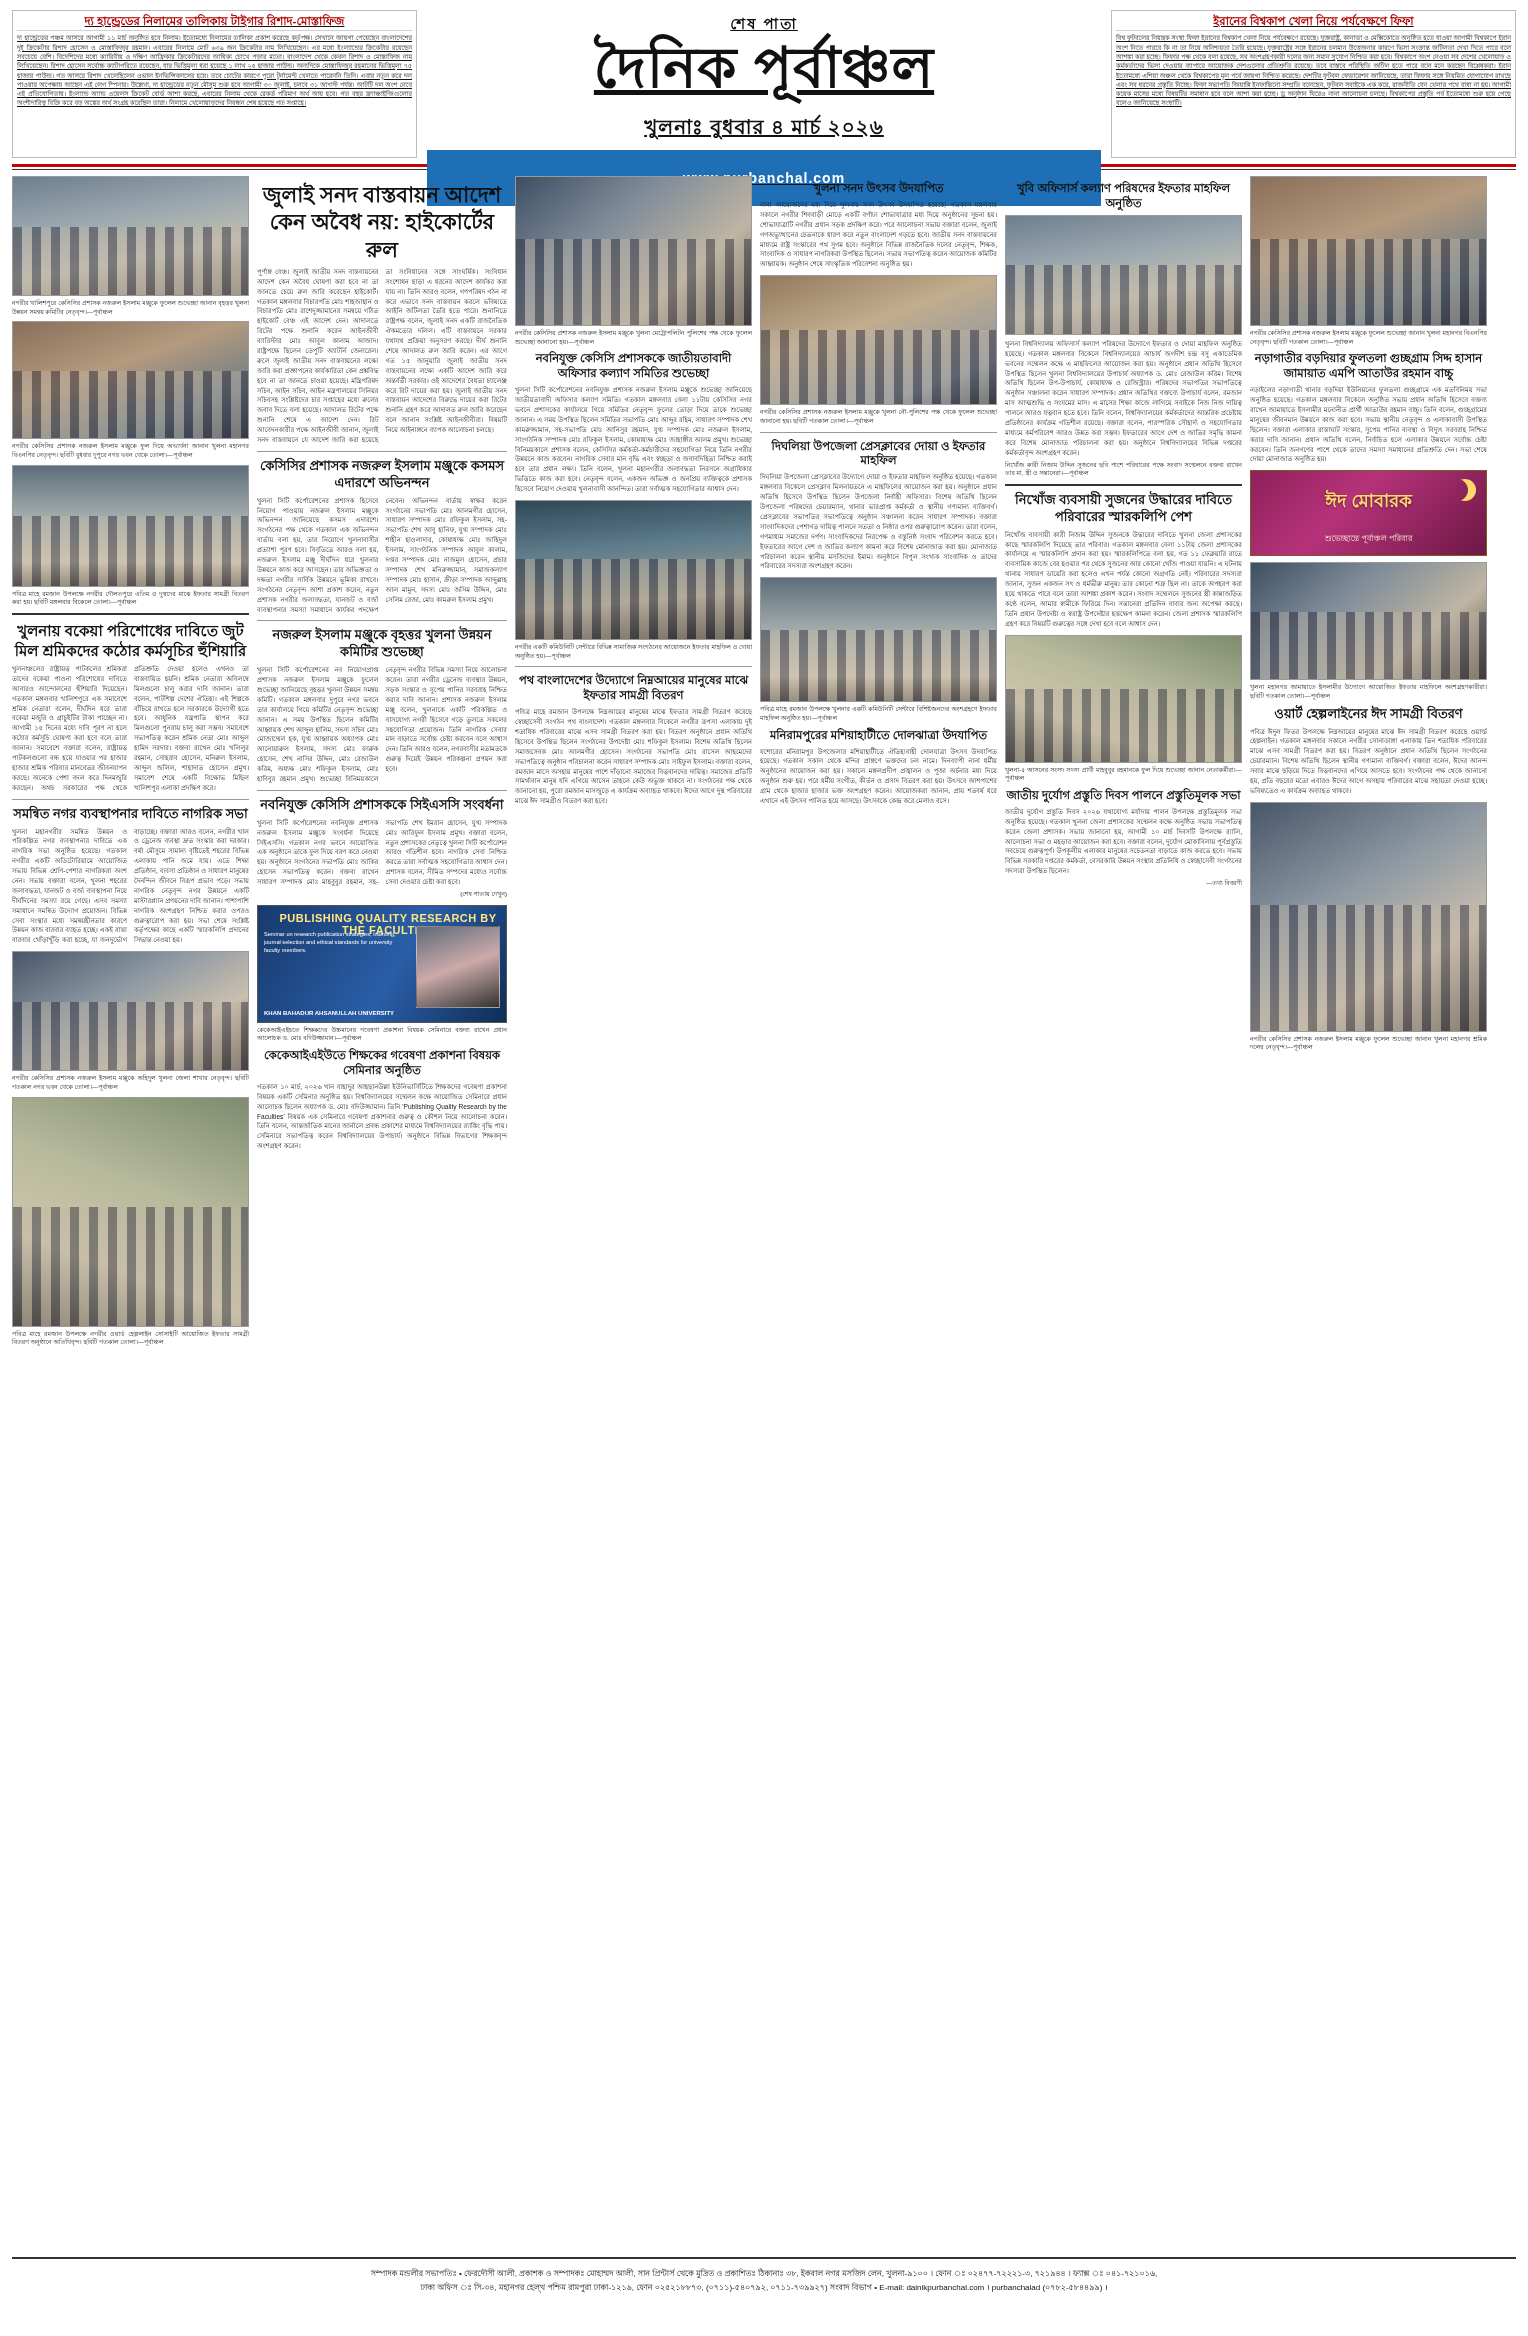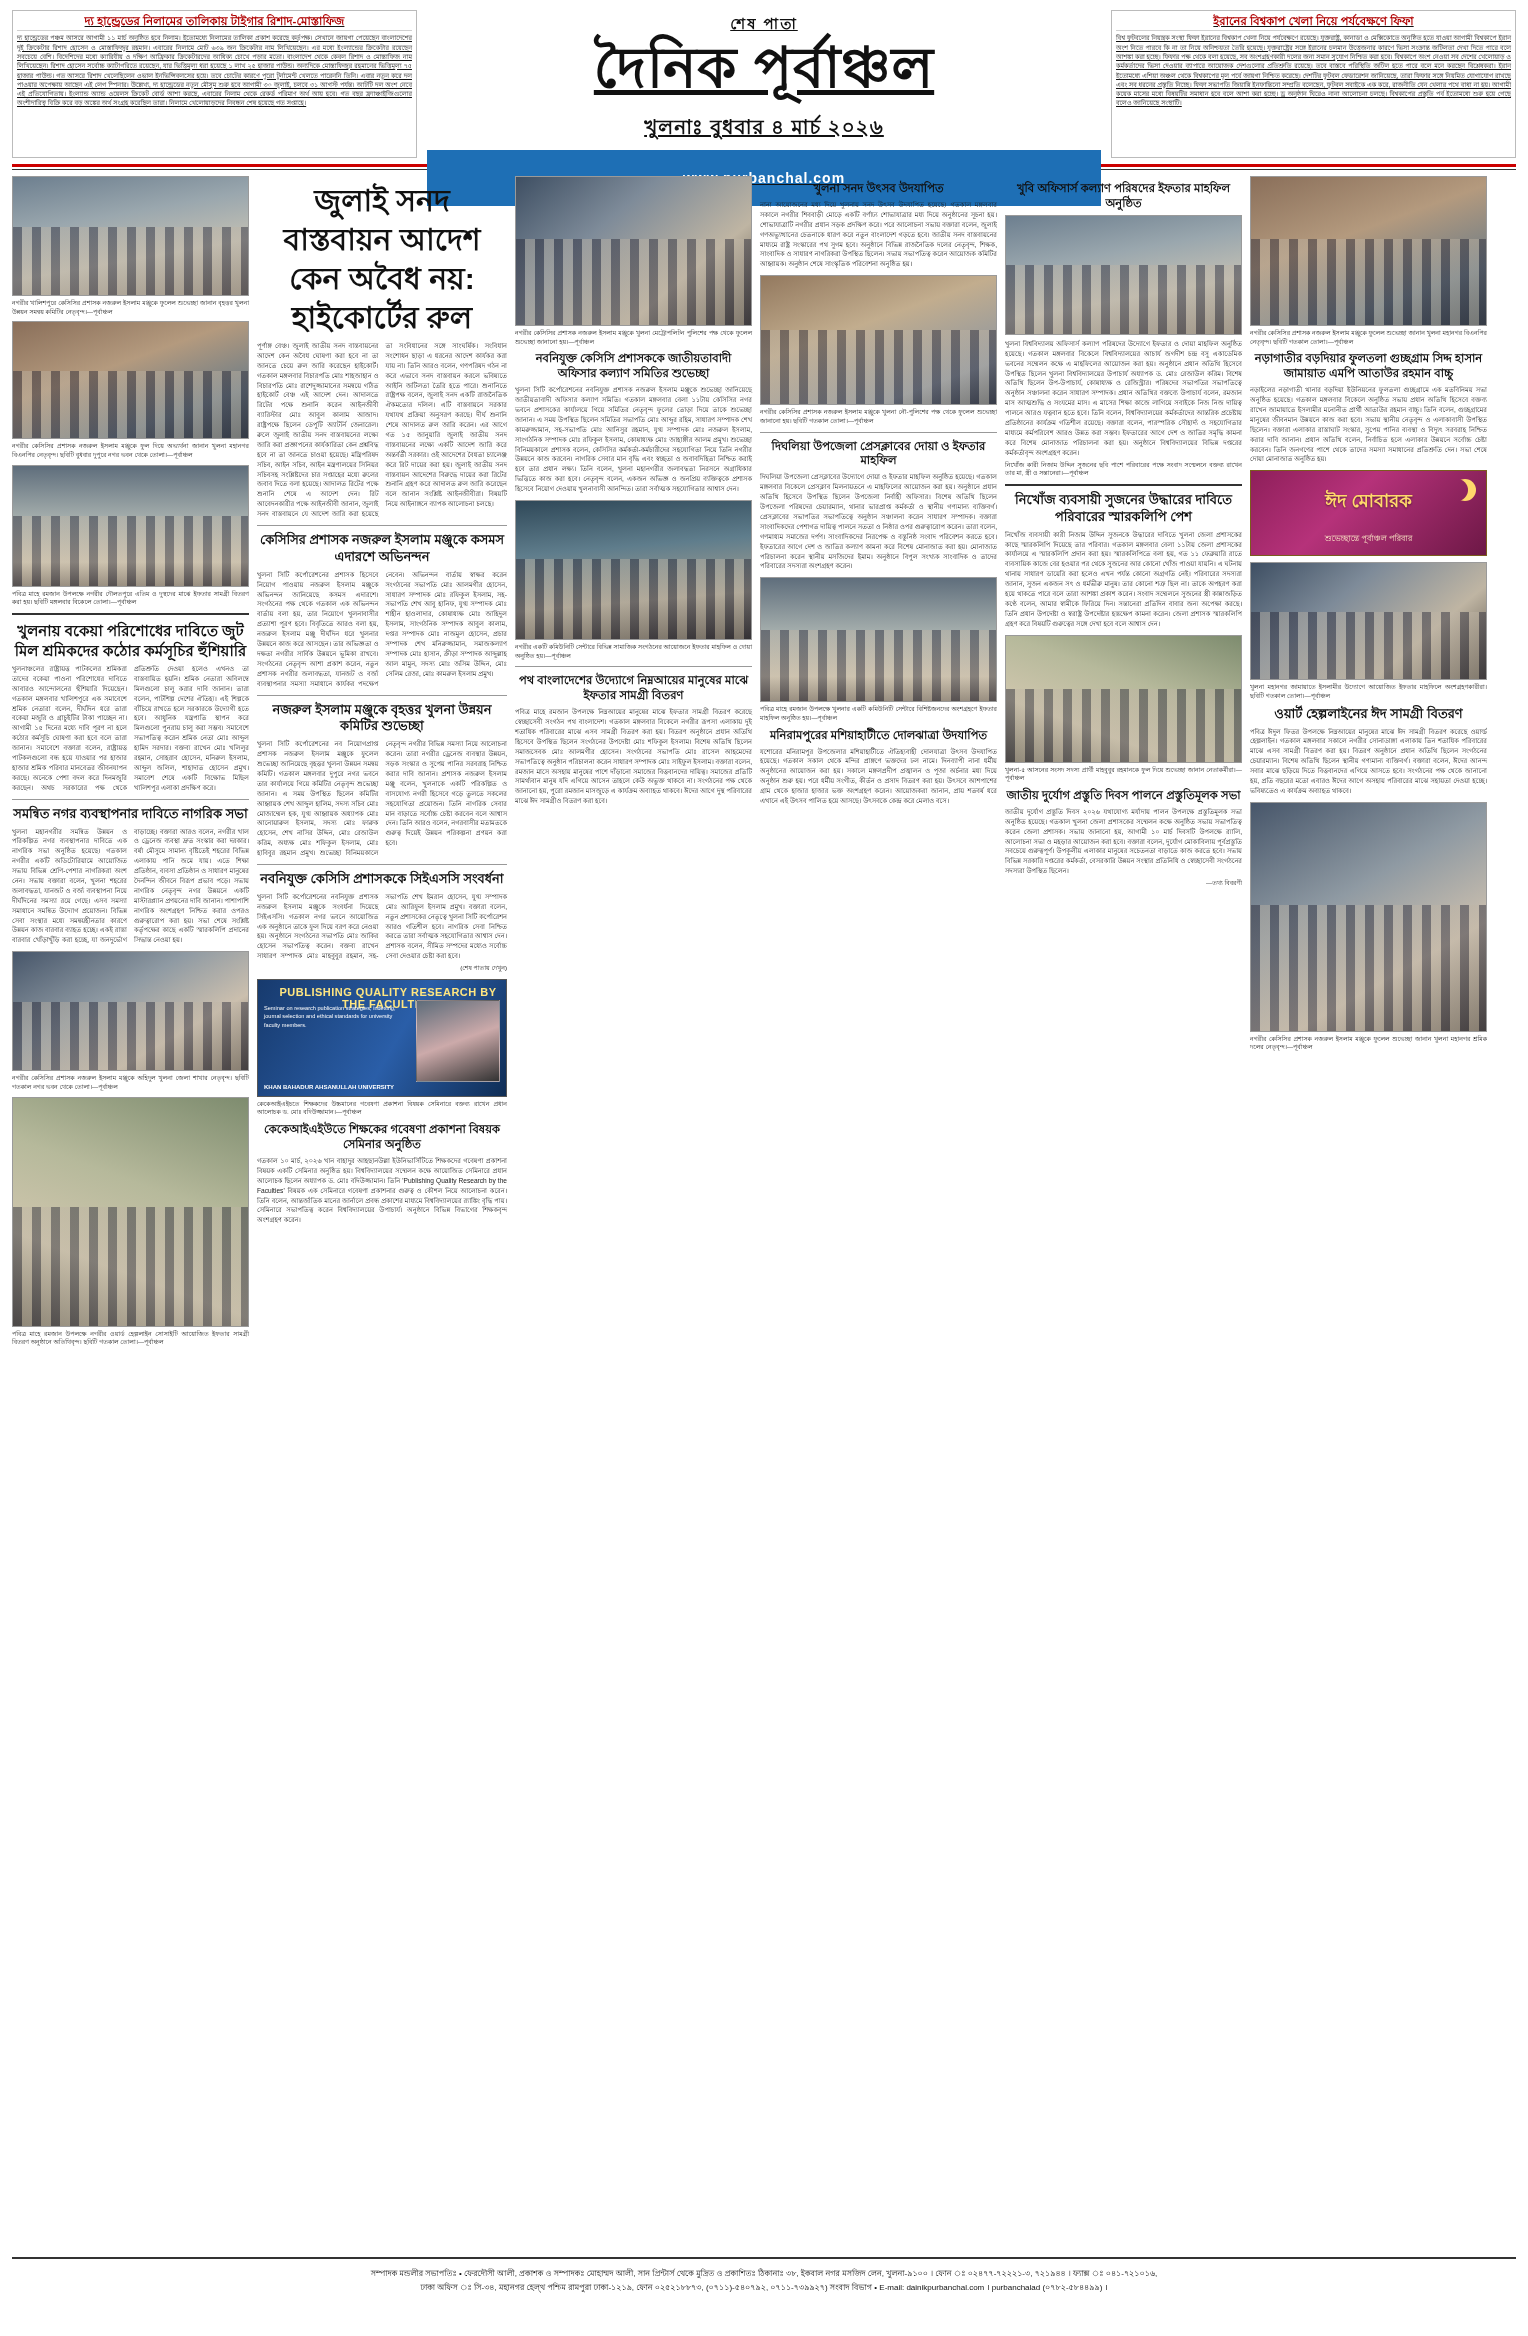--- a/index.html
+++ b/index.html
@@ -35,21 +35,21 @@
   
   .grid { display:flex; gap:8px; height:2075px; }
   .col { width:237px; }
   .col.wide { width:250px; }
 
   
   .hl {
     font-weight:bold; text-align:center; line-height:1.3;
     margin:5px 0 4px; color:#111;
   }
-  .hl.xl { font-size:30px; }
+  .hl.xl { font-size:21px; }
   .hl.lg { font-size:15px; }
   .hl.md { font-size:13px; }
   .hl.sm { font-size:11.5px; }
   .body-txt { font-size:6.6px; line-height:1.5; text-align:justify; color:#1a1a1a; }
   .body-txt.c2 { column-count:2; column-gap:7px; }
   .cap { font-size:6.2px; line-height:1.4; text-align:justify; color:#222; margin:3px 0 5px; }
   .sep { border-top:1px solid #999; margin:6px 0; }
   .sep.dbl { border-top:2px solid #333; }
 
   

